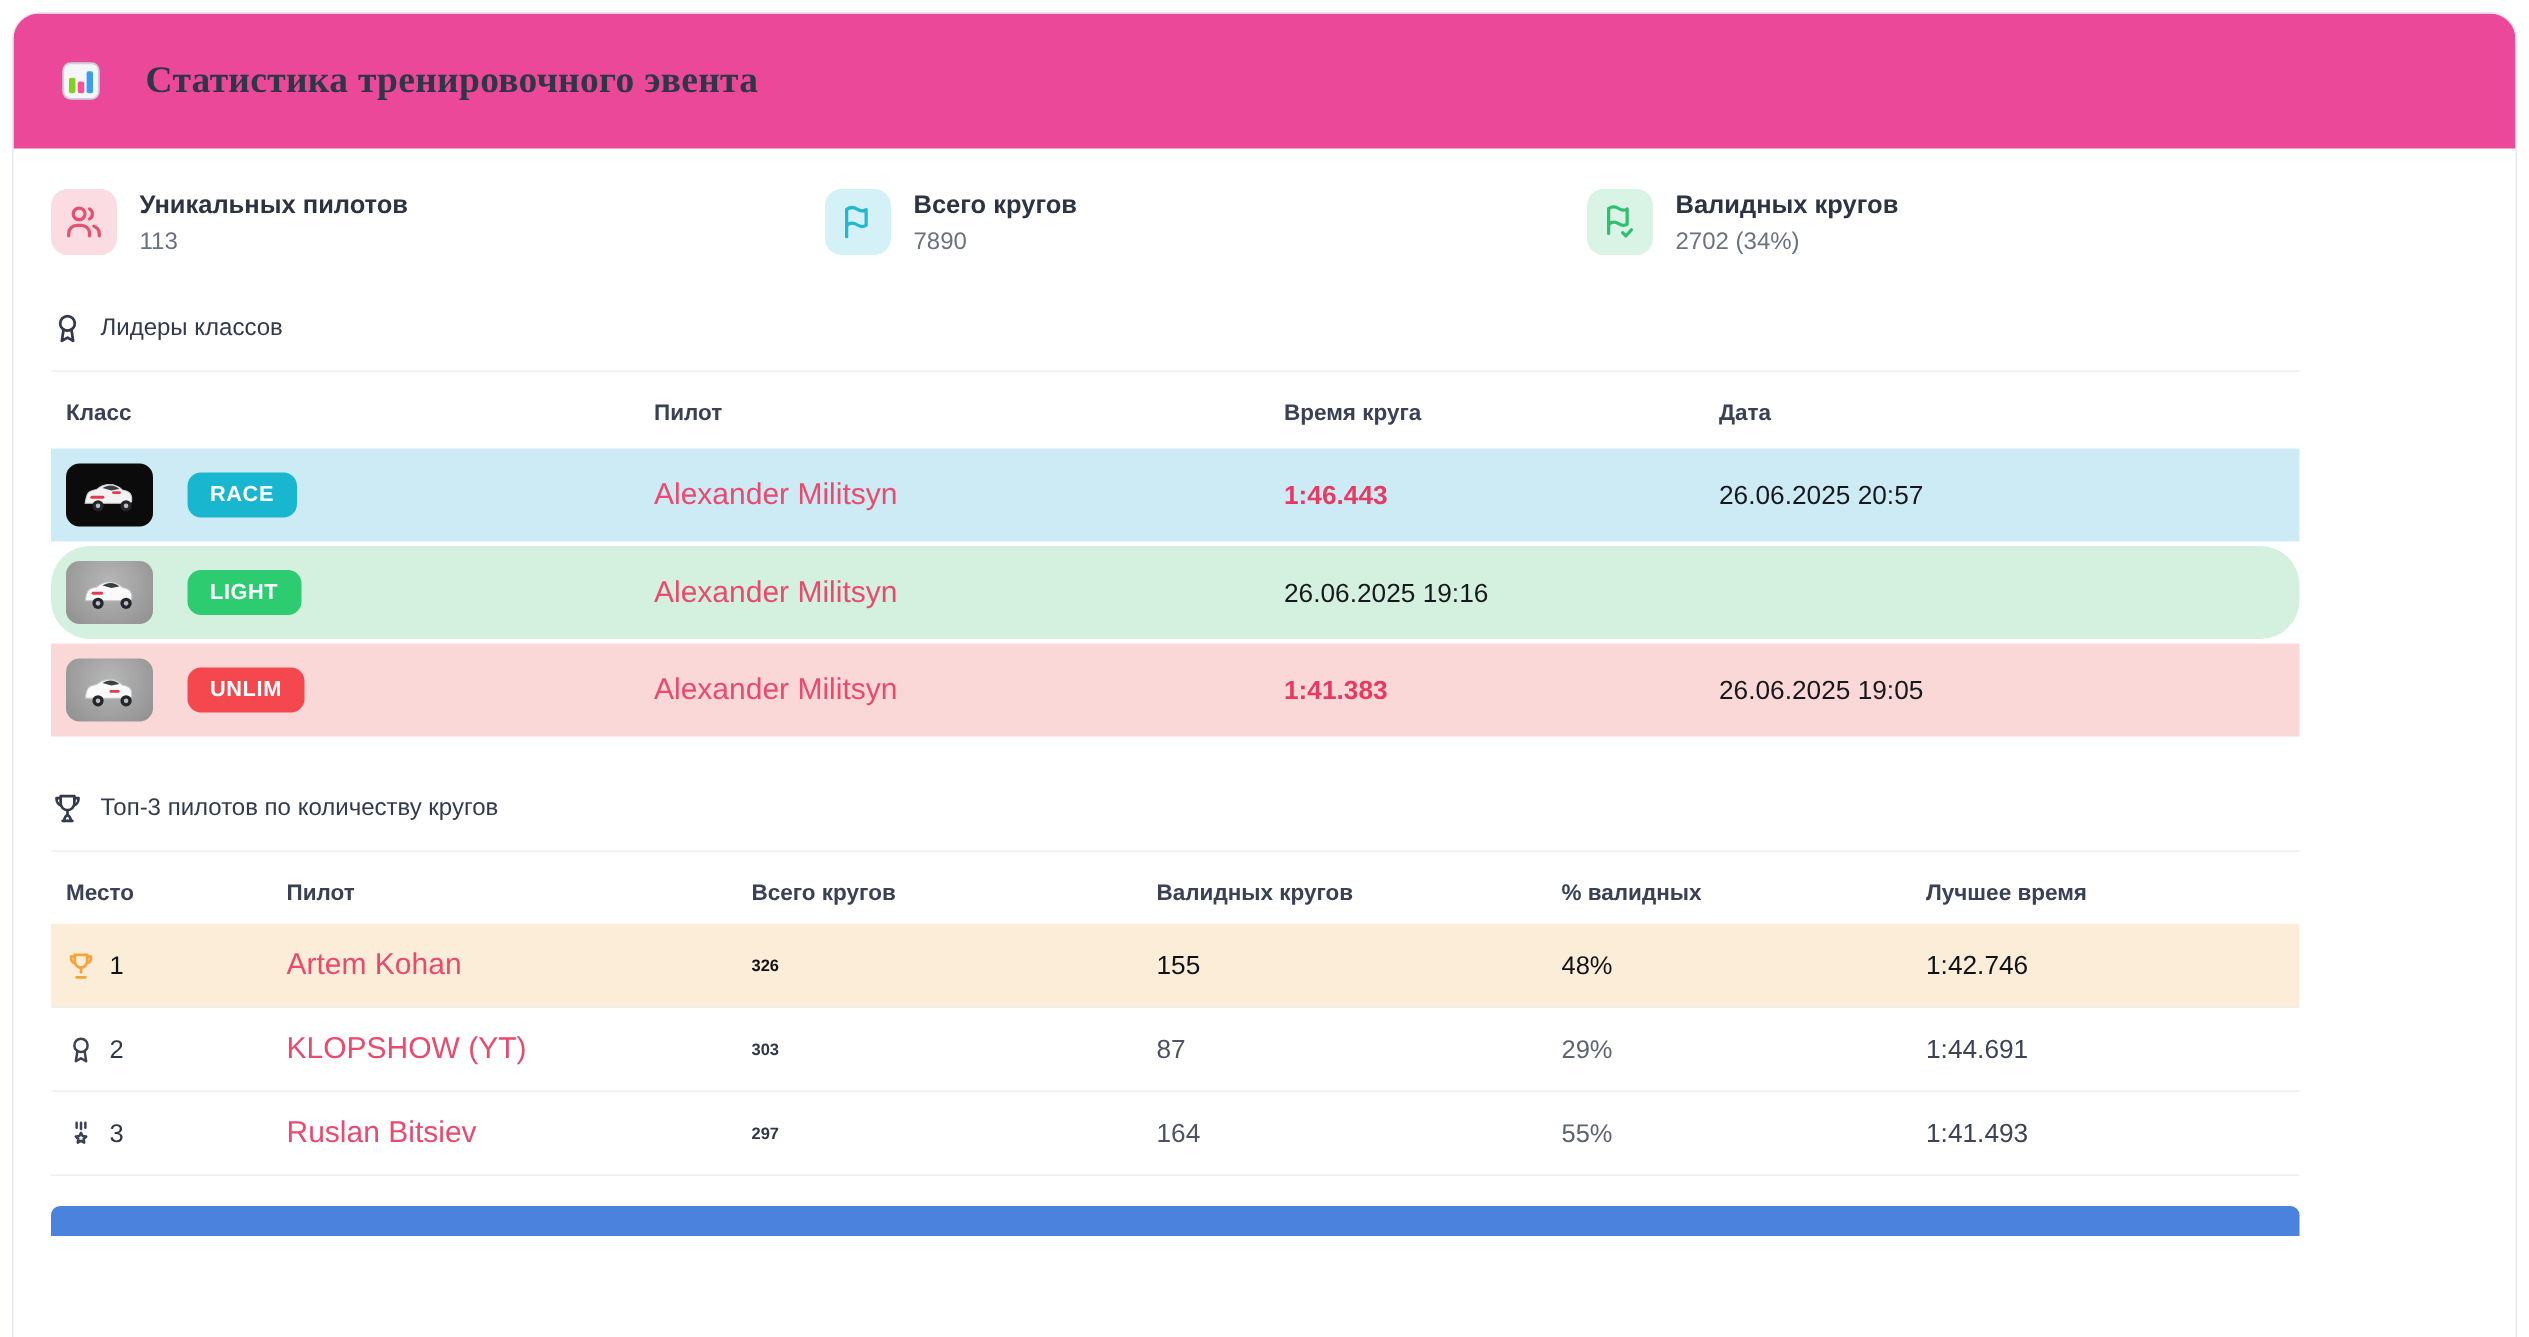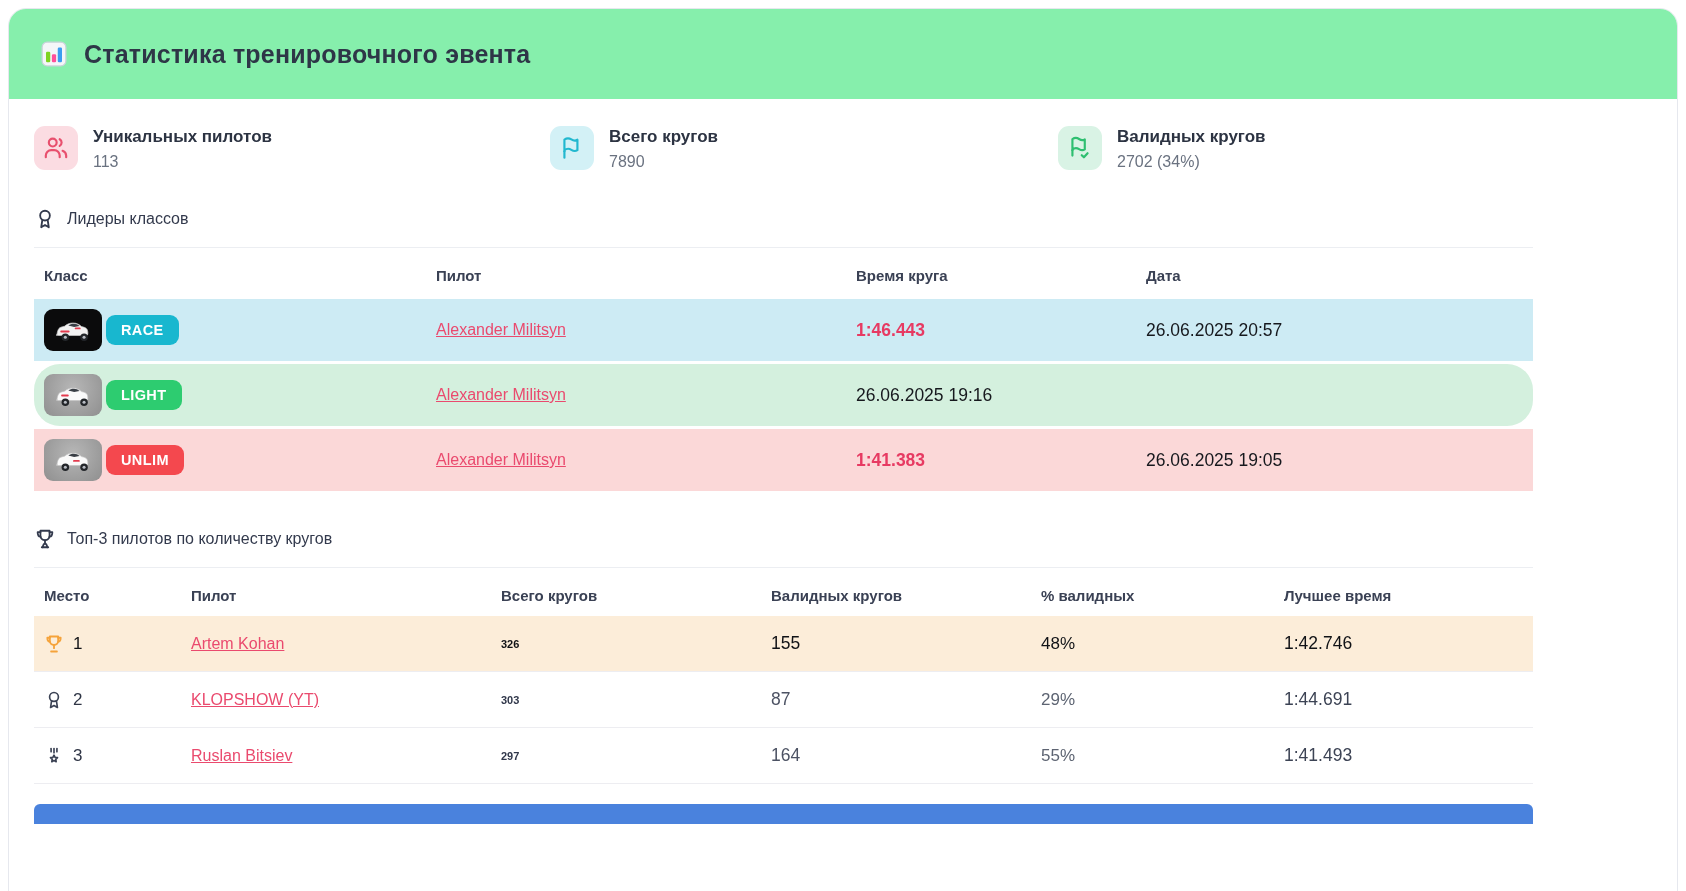--- a/index.html
+++ b/index.html
@@ -3,21 +3,21 @@
 <meta charset="utf-8">
 <style>
   * { box-sizing: border-box; margin: 0; padding: 0; }
   html, body { width: 1686px; height: 891px; overflow: hidden; background: #fff;
     font-family: "Liberation Sans", sans-serif; }
 
   .card { position: absolute; left: 8px; top: 8px; width: 1670px; height: 920px;
     background: #fff; border: 1px solid #e6e8ee; border-radius: 18px; overflow: hidden; }
 
   
-  .card-header { background: #86efac; padding: 30px 30px; display: flex; align-items: center; gap: 15px; }
+  .card-header { background: #ec4899; padding: 30px 30px; display: flex; align-items: center; gap: 28px; font-family: Liberation Serif, serif; }
   .card-title { font-size: 25px; font-weight: 700; color: #2e3647; letter-spacing: .2px; }
 
   .content { padding: 0 25px; width: 1549px; }
 
   
   .stats { display: flex; margin-top: 27px; }
   .stat { display: flex; gap: 15px; align-items: flex-start; }
   .stat:nth-child(1) { width: 516px; }
   .stat:nth-child(2) { width: 508px; }
   .stat-icon { width: 44px; height: 44px; border-radius: 11px; display: flex; align-items: center; justify-content: center; flex: none; }
@@ -33,30 +33,30 @@
   .divider { border-bottom: 1px solid #eceef2; margin-top: 17px; width: 1499px; }
 
   
   .t1-grid { display: grid; grid-template-columns: 392px 420px 290px 1fr; align-items: center;
     padding-left: 10px; width: 1499px; }
   .t-head { padding-top: 19px; padding-bottom: 12px; font-size: 15px; font-weight: 700; color: #3a4154; }
   .t1-row { height: 62px; margin-top: 3px; }
   .row-race  { background: #cdebf4; }
   .row-light { background: #d4f0de; border-radius: 26px; }
   .row-unlim { background: #fbd8d8; }
-  .class-cell { display: flex; align-items: center; gap: 4px; }
+  .class-cell { display: flex; align-items: center; gap: 23px; }
   .thumb { width: 58px; height: 42px; border-radius: 9px; overflow: hidden; display: flex;
     align-items: center; justify-content: center; flex: none; }
   .thumb.dark { background: #0b0b0c; }
   .thumb.gray { background: radial-gradient(circle at 50% 35%, #b7b7b7, #8f8f8f); }
   .badge { padding: 7px 15px; border-radius: 9px; color: #fff; font-weight: 700; font-size: 14.5px; letter-spacing: .4px; }
   .badge-race  { background: #18b7cf; }
   .badge-light { background: #2dcc70; }
   .badge-unlim { background: #f4484e; }
-  .pilot-link { color: #ea4a6e; font-size: 16px; cursor: pointer; text-decoration: underline; }
+  .pilot-link { color: #ea4a6e; font-size: 20px; cursor: pointer; }
   .lap-time { color: #e73a62; font-weight: 700; font-size: 17.5px; }
   .date { color: #16181d; font-size: 17.5px; }
 
   
   .t2-grid { display: grid; grid-template-columns: 147px 310px 270px 270px 243px 1fr; align-items: center;
     padding-left: 10px; width: 1499px; }
   .t2-row { height: 56px; border-bottom: 1px solid #ededf1; }
   .t2-row.hl { background: #fcedd9; }
   .place { display: flex; align-items: center; gap: 9px; font-size: 17px; color: #2f3545; }
   .cell-total { font-weight: 700; font-size: 11px; color: #30374a; }

